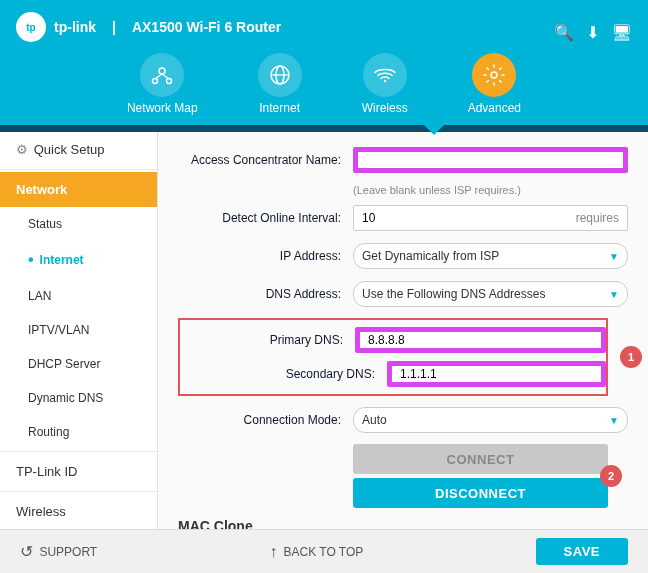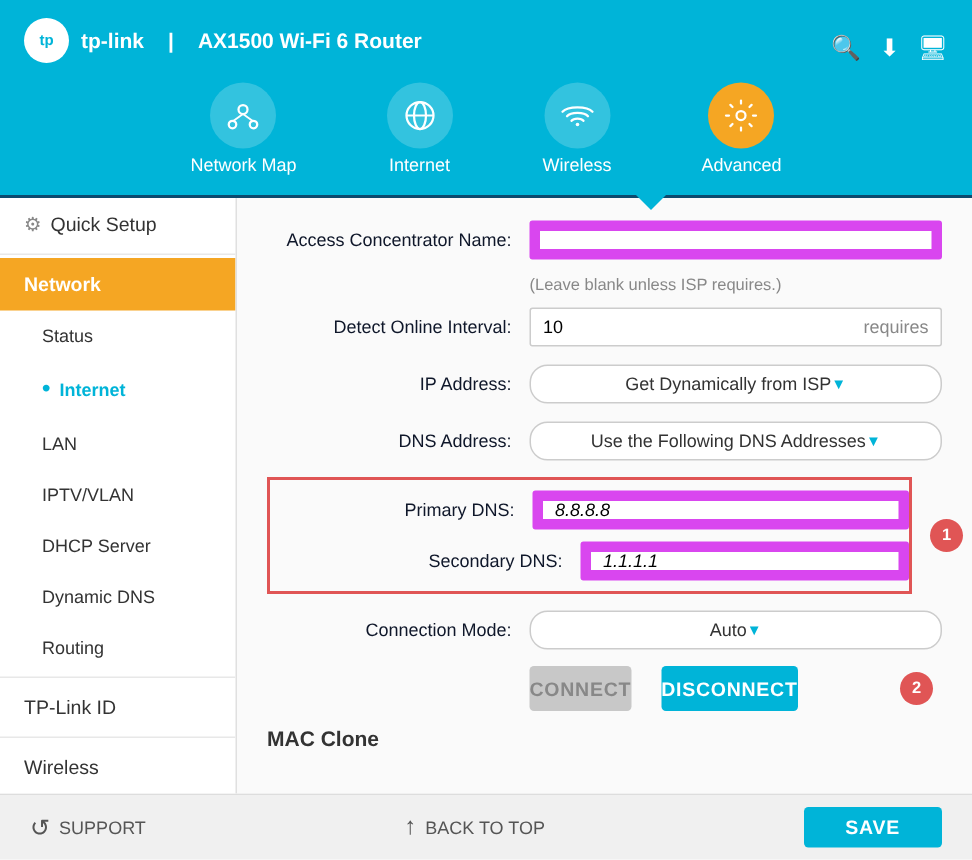--- a/index.html
+++ b/index.html
@@ -56,21 +56,21 @@
     }
 
     
     .nav-bar {
       background: #00b4d8;
       height: 90px;
       display: flex;
       align-items: center;
       justify-content: center;
       gap: 60px;
-      border-bottom: 2px solid #0c4a6e;
+      border-bottom: 7px solid #0c4a6e;
       position: relative;
     }
     .nav-item {
       display: flex;
       flex-direction: column;
       align-items: center;
       gap: 4px;
       color: white;
       cursor: pointer;
       font-size: 12px;
@@ -177,27 +177,26 @@
     .form-hint {
       color: #888;
       font-size: 11px;
       margin-left: 175px;
       margin-bottom: 8px;
     }
 
     .form-input {
       width: 100%;
       height: 26px;
-      border: 7px solid #d946ef;
+      border: 5px solid #d946ef;
       border-radius: 2px;
       padding: 0 8px;
       font-size: 12px;
       outline: none;
       background: white;
-      font-style: italic;
     }
 
     .form-input-with-unit {
       display: flex;
       align-items: center;
       border: 1px solid #ccc;
       border-radius: 2px;
       background: white;
       height: 26px;
     }
@@ -217,21 +216,21 @@
 
     .form-select {
       display: flex;
       align-items: center;
       border: 1px solid #ccc;
       border-radius: 12px;
       background: white;
       height: 26px;
       padding: 0 8px;
       cursor: pointer;
-      justify-content: center;
+      justify-content: space-between;
       font-size: 12px;
       color: #333;
     }
     .select-arrow {
       color: #00b4d8;
       font-size: 10px;
     }
 
     
     .highlight-box {
@@ -258,22 +257,22 @@
       justify-content: center;
     }
     .highlight-box .form-row {
       margin-bottom: 4px;
     }
     .highlight-box .form-row:last-child { margin-bottom: 0; margin-left: 32px; }
 
     
     .btn-row {
       display: flex;
-      flex-direction: row;
-      gap: 20px;
+      flex-direction: column;
+      gap: 4px;
       margin-bottom: 10px;
       padding-left: 175px;
     }
     .btn {
       height: 30px;
       border: none;
       border-radius: 3px;
       font-size: 13px;
       font-weight: bold;
       cursor: pointer;

